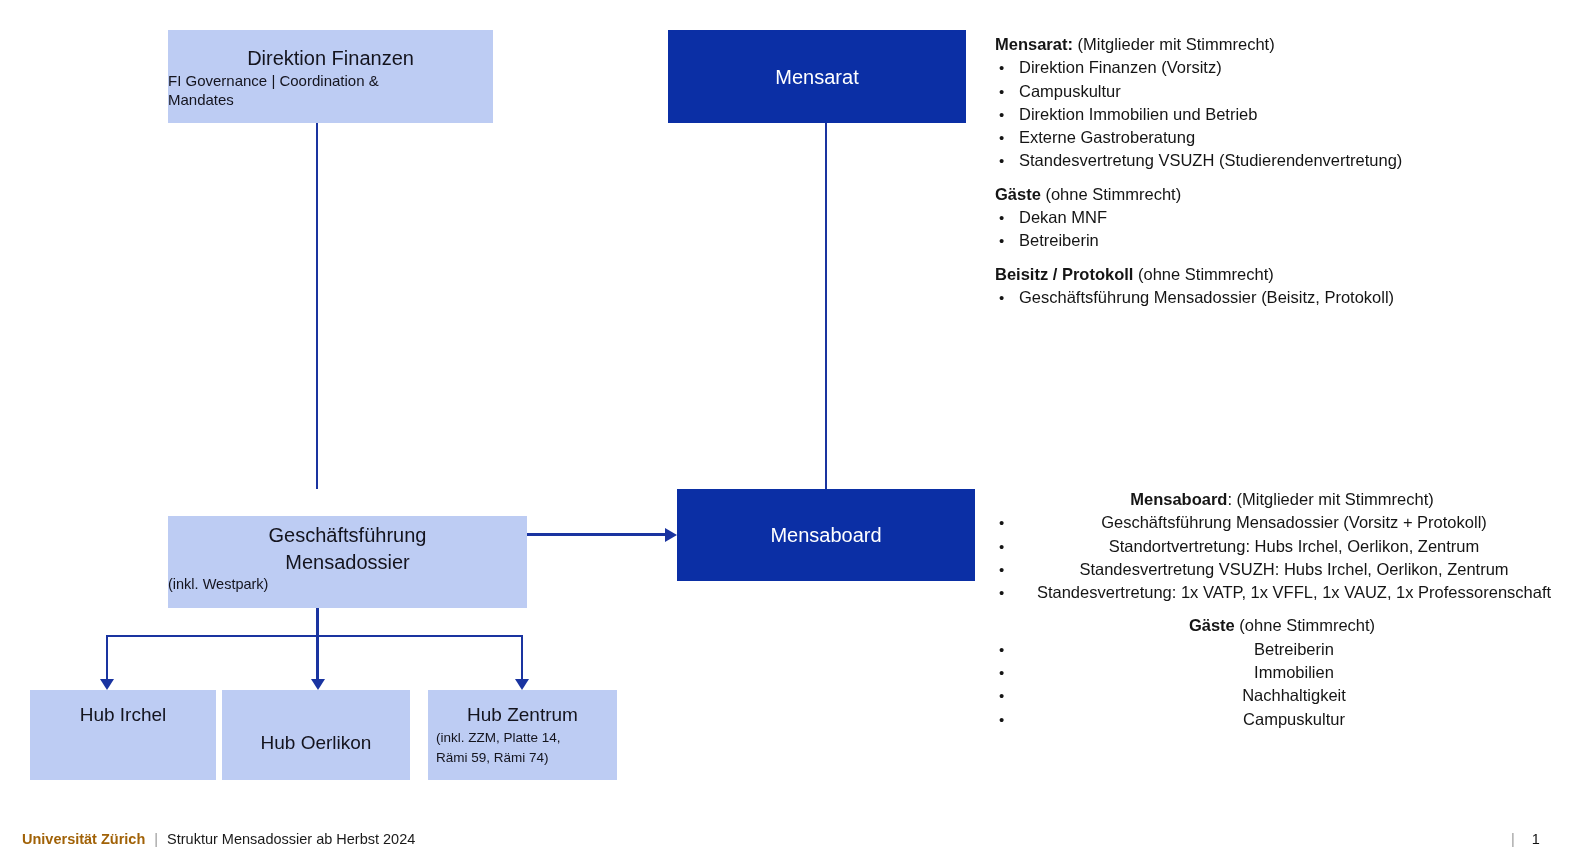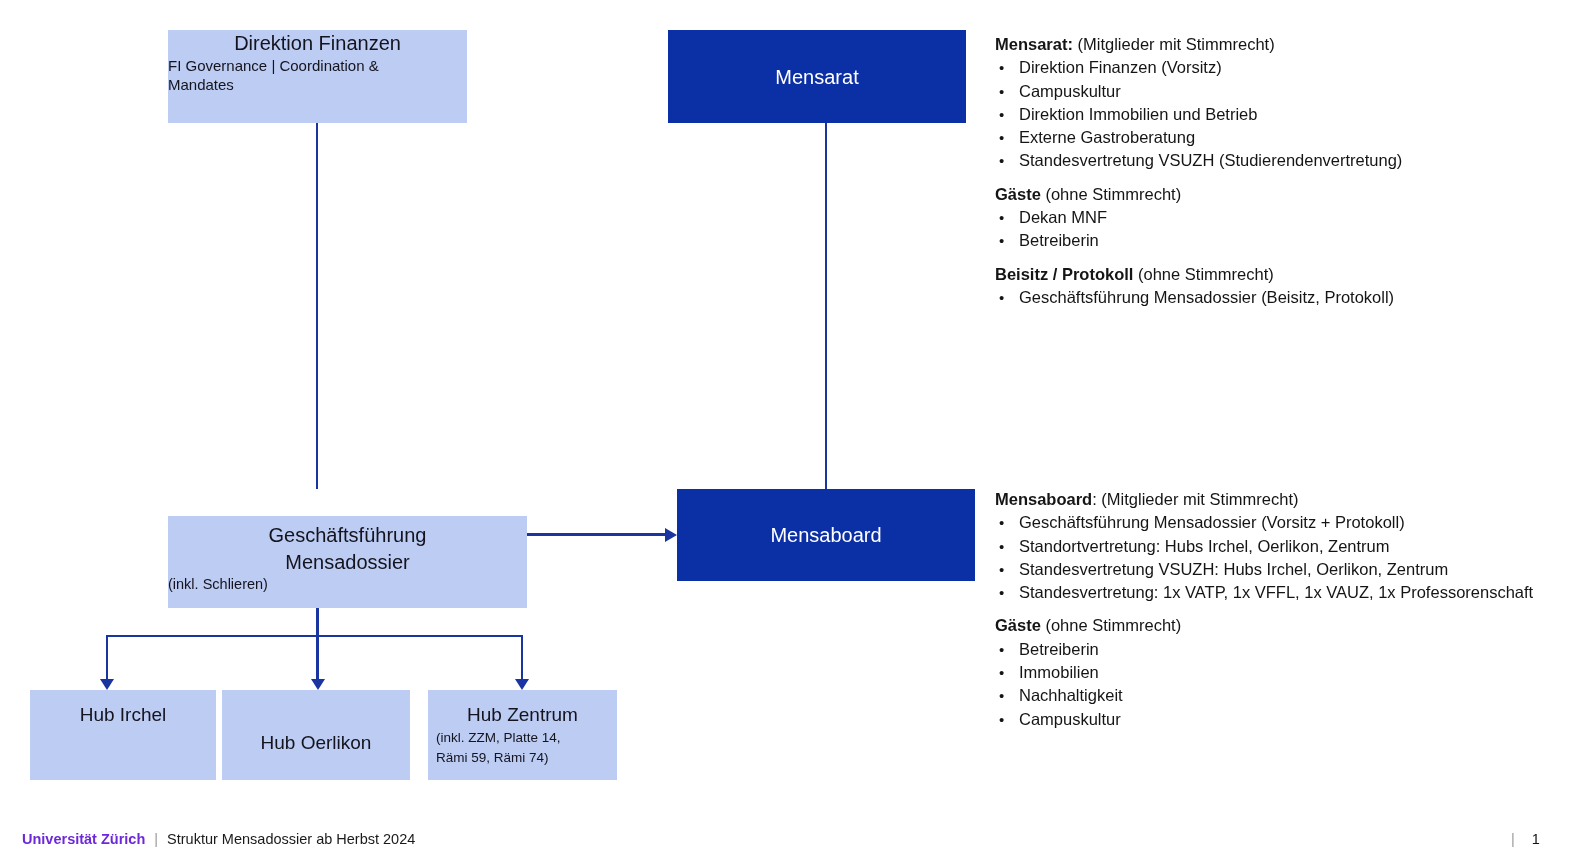--- a/index.html
+++ b/index.html
@@ -11,21 +11,21 @@
   .pre{white-space:pre-line;}
 
   
   .box{position:absolute;box-sizing:border-box;}
   .box.light{background:#bdccf3;color:#14141e;}
   .box.dark{background:#0b2fa5;color:#ffffff;display:flex;align-items:center;justify-content:center;}
   .box .title{font-size:20px;line-height:26px;text-align:center;}
   .box .subtitle{font-size:15px;line-height:19px;text-align:left;}
   .box.dark .title{font-size:20px;}
 
-  #box-direktion-finanzen{left:168px;top:30px;width:299px;height:93px;padding-top:0;}
+  #box-direktion-finanzen{left:168px;top:30px;width:325px;height:93px;padding-top:15px;}
   #box-mensarat{left:668px;top:30px;width:298px;height:93px;}
   #box-geschaeftsfuehrung{left:168px;top:516px;width:359px;height:92px;padding-top:6px;}
   #box-geschaeftsfuehrung .title{line-height:27px;}
   #box-geschaeftsfuehrung .subtitle{font-size:14.5px;line-height:17px;}
   #box-mensaboard{left:677px;top:489px;width:298px;height:92px;}
 
   .hub{position:absolute;background:#bdccf3;color:#14141e;box-sizing:border-box;}
   #hub-irchel{left:30px;top:690px;width:186px;height:90px;}
   #hub-oerlikon{left:222px;top:690px;width:188px;height:90px;display:flex;align-items:center;justify-content:center;}
   #hub-zentrum{left:428px;top:690px;width:189px;height:90px;}
@@ -59,30 +59,30 @@
   #tree-drop-left{left:106px;top:635px;width:2px;height:44px;}
   #tree-drop-right{left:521px;top:635px;width:2px;height:44px;}
   .head-down-tri{position:absolute;width:0;height:0;
     border-left:7px solid transparent;border-right:7px solid transparent;border-top:11px solid #1a34a0;}
   #arrow-into-irchel{left:100px;top:679px;}
   #arrow-into-zentrum{left:515px;top:679px;}
 
   
   .panel{position:absolute;left:995px;width:574px;font-size:16.5px;line-height:23.3px;color:#151515;}
   #panel-mensarat{top:33px;}
-  #panel-mensaboard{top:488px;}
+  #panel-mensaboard{top:488px;text-align:center;}
   .section{margin:0 0 10px 0;}
   .section .heading b{font-weight:bold;}
   .section ul{margin:0;padding:0;list-style:none;}
   .section li{position:relative;padding-left:24px;}
   .section li .blt{position:absolute;left:4px;top:0;font-size:15px;}
 
   
   #footer-left{position:absolute;left:22px;top:831px;display:flex;align-items:baseline;font-size:14.5px;}
-  #footer-left .org{font-weight:bold;color:#6d28d9;}
+  #footer-left .org{font-weight:bold;color:#a16207;}
   .f-divider{color:#9b9b9b;padding:0 9px;font-weight:normal;}
   #footer-left .slide-title{color:#1a1a1a;}
   #footer-right{position:absolute;left:1502px;top:831px;display:flex;align-items:baseline;font-size:14.5px;color:#111;}
   #footer-right .pagenum{padding-left:8px;}
 </style>
 </head>
 <body>
 
 <div class="canvas">
 
@@ -113,21 +113,21 @@
 Mandates</div>
   </div>
 
   <div class="box dark" id="box-mensarat">
     <div class="title">Mensarat</div>
   </div>
 
   <div class="box light" id="box-geschaeftsfuehrung">
     <div class="title pre">Geschäftsführung
 Mensadossier</div>
-    <div class="subtitle">(inkl. Schlieren)</div>
+    <div class="subtitle">(inkl. Westpark)</div>
   </div>
 
   <div class="box dark" id="box-mensaboard">
     <div class="title">Mensaboard</div>
   </div>
 
   <div class="hub" id="hub-irchel">
     <div class="title">Hub Irchel</div>
   </div>
 

